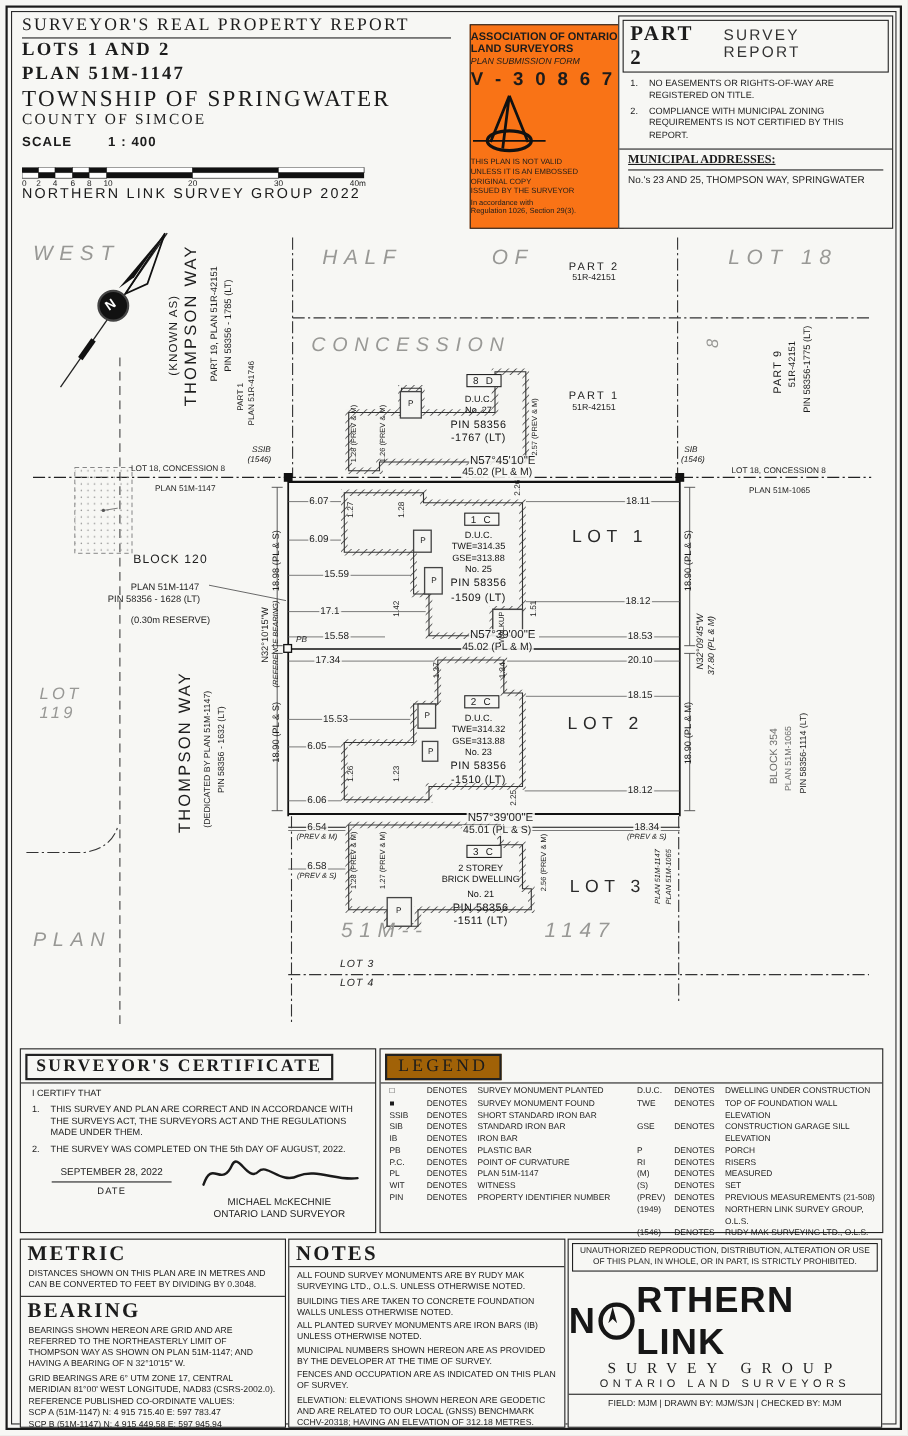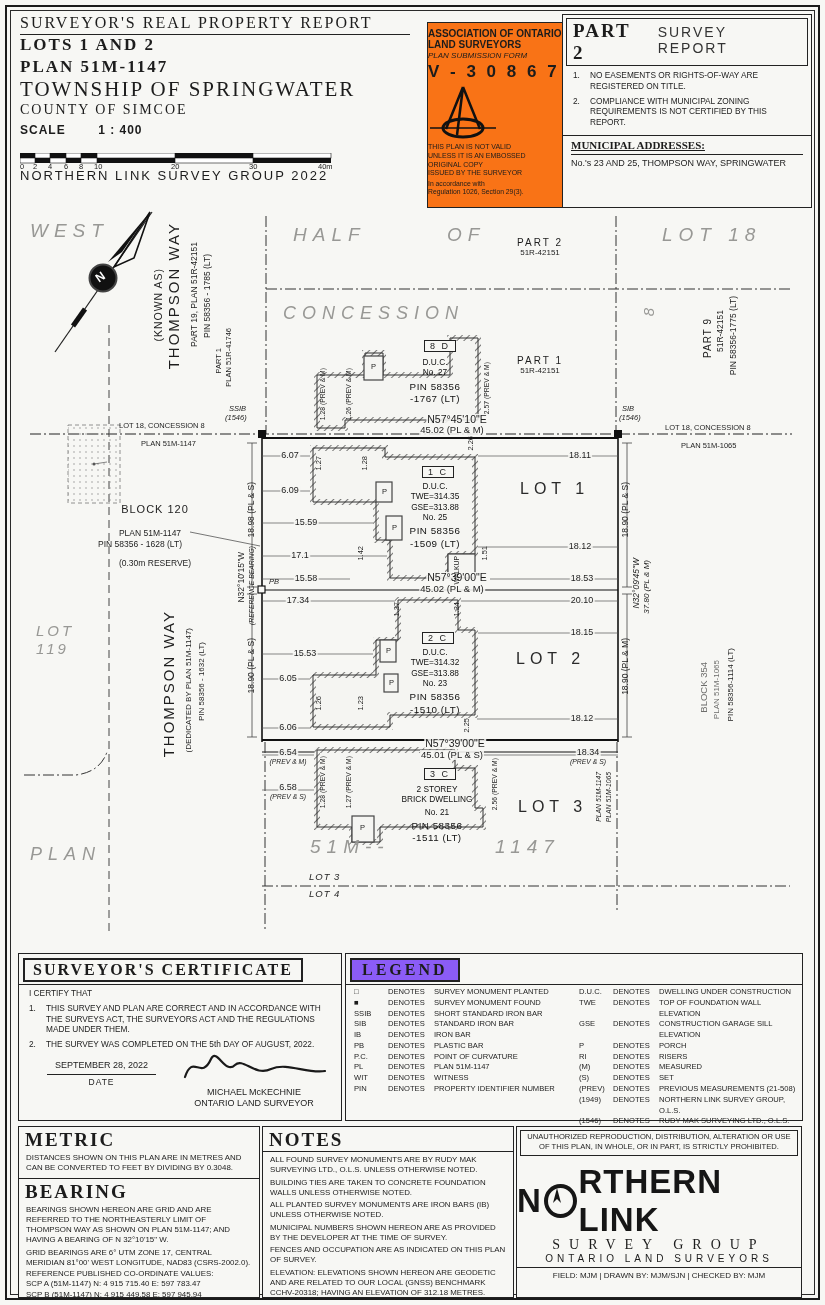--- a/index.html
+++ b/index.html
@@ -52,21 +52,21 @@
   
   .box{position:absolute;border:1.5px solid #222;background:#f7f7f4;}
   .cert-title{display:inline-block;border:2px solid #222;font-family:"Liberation Serif",serif;font-weight:bold;font-size:16px;letter-spacing:2px;padding:1px 8px;margin:4px 0 0 4px;background:#f7f7f4;position:relative;z-index:1;}
   .cert-body{font-size:8.3px;line-height:1.3;padding:6px 10px 0 10px;}
   .cert-item{display:flex;gap:5px;margin-top:4px;}
   .cert-item .n{width:12px;flex:none;}
   .cert-date{margin:10px 0 0 18px;text-align:center;display:inline-block;}
   .cert-date .d{font-size:9px;border-bottom:1px solid #222;padding:0 8px 2px 8px;}
   .cert-date .dl{font-size:8.5px;margin-top:2px;letter-spacing:1px;}
   .sigblk{position:absolute;right:12px;bottom:10px;text-align:center;font-size:9px;line-height:1.3;}
-  .lg-title{display:inline-block;border:2px solid #222;font-family:"Liberation Serif",serif;font-weight:bold;font-size:16px;letter-spacing:3px;padding:1px 10px;margin:4px 0 0 4px;background:#8b5cf6;}
+  .lg-title{display:inline-block;border:2px solid #222;font-family:"Liberation Serif",serif;font-weight:normal;font-size:16px;letter-spacing:3px;padding:1px 10px;margin:4px 0 0 4px;background:#a16207;}
   .lg-cols{display:flex;padding:5px 6px 0 8px;gap:8px;}
   .lg-col{flex:1;}
   .lg-row{display:flex;font-size:7.6px;line-height:1.42;}
   .lg-sym{width:34px;flex:none;}
   .lg-den{width:46px;flex:none;}
   .sec-title{font-family:"Liberation Serif",serif;font-weight:bold;font-size:19px;letter-spacing:2px;padding:2px 6px 0 6px;}
   .sec-text{font-size:7.9px;line-height:1.3;padding:2px 7px 4px 7px;}
   .rule{border-top:1.2px solid #222;}
   .cr-line1{font-family:"Liberation Serif",serif;font-weight:bold;font-size:10.5px;letter-spacing:1px;text-align:center;padding-top:3px;}
   .cr-line2{font-size:7.6px;line-height:1.3;text-align:center;padding:1px 6px 3px 6px;}

